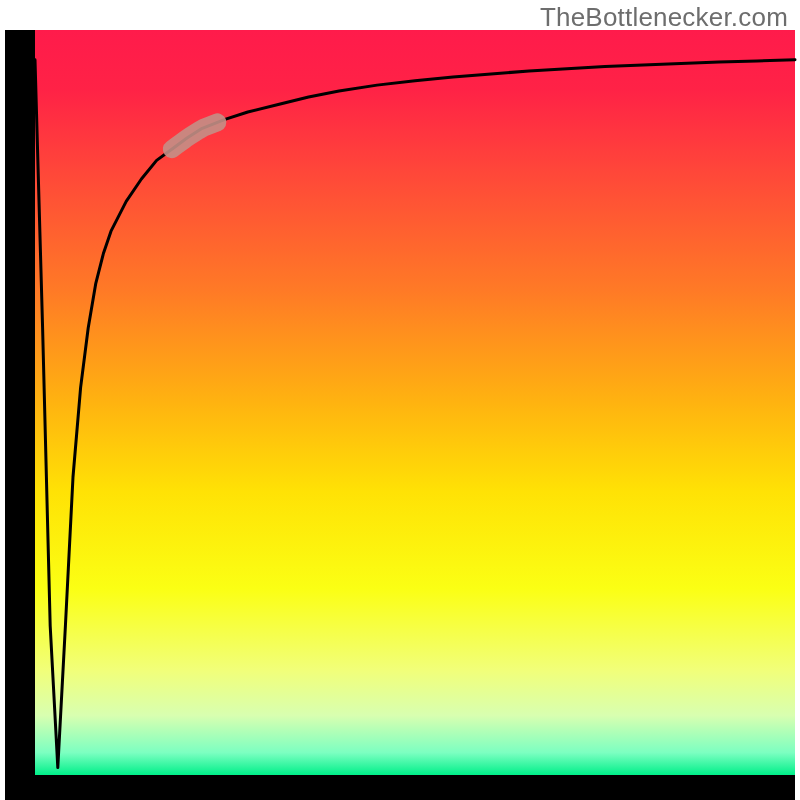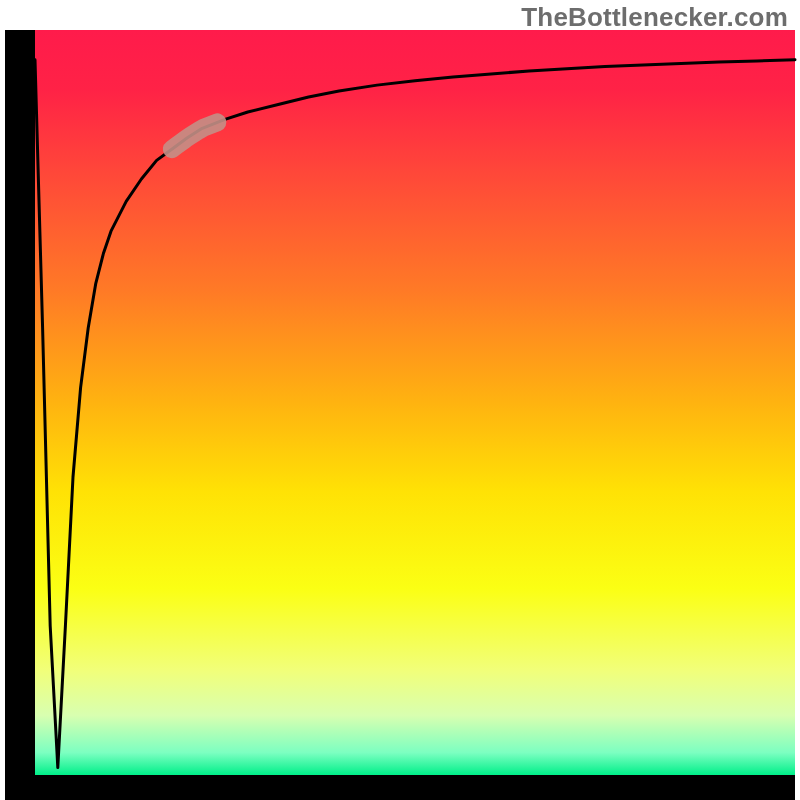--- a/index.html
+++ b/index.html
@@ -14,21 +14,21 @@
   .frame {
     position: relative;
     width: 800px;
     height: 800px;
   }
   .watermark {
     position: absolute;
     top: 2px;
     right: 12px;
     font-size: 26px;
-    font-weight: 700;
+    font-weight: 400;
     color: #6d6d6d;
     letter-spacing: 0.2px;
     z-index: 10;
   }
   svg.plot {
     position: absolute;
     left: 0;
     top: 0;
     width: 800px;
     height: 800px;

